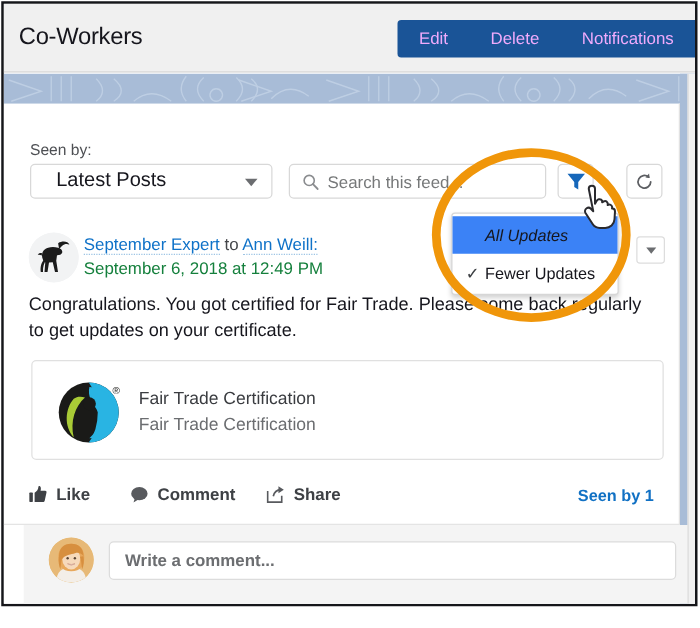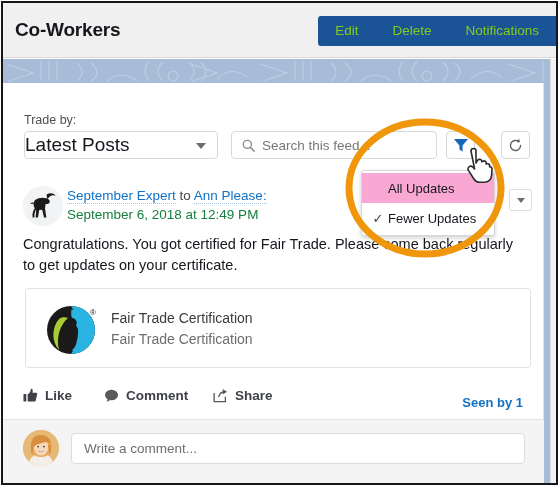--- a/index.html
+++ b/index.html
@@ -33,35 +33,35 @@
     position: absolute;
     left: 0; top: 0;
     width: 553px; height: 55px;
     background: #f0f0f0;
     border-bottom: 1px solid #d8d8d8;
   }
   .header-title {
     position: absolute;
     left: 12px; top: 16px;
     font-size: 19px;
-    font-weight: bold;
+    font-weight: normal;
     color: #16161d;
     letter-spacing: -0.2px;
   }
   .btn-group {
     position: absolute;
     right: 0px; top: 13px;
     height: 30px;
     background: #1a5497;
     border-radius: 3px 0 0 3px;
     display: flex;
     align-items: center;
   }
   .btn-group .gbtn {
-    color: #84cc16;
+    color: #f0abfc;
     font-size: 13.5px;
     padding: 0 17px;
     height: 30px;
     line-height: 30px;
     white-space: nowrap;
     cursor: pointer;
   }
 
   
   .banner {
@@ -109,22 +109,22 @@
     left: 21px; top: 128px;
     width: 194px; height: 28px;
     border: 1px solid #d8d8d8;
     border-radius: 4px;
     background: #ffffff;
     display: flex;
     align-items: center;
     cursor: pointer;
   }
   .select-value {
-    margin-left: 0;
-    font-size: 19px;
+    margin-left: 20px;
+    font-size: 16px;
     color: #16161d;
     text-align: center;
   }
   .select-caret {
     position: absolute;
     right: 11px; top: 11px;
     width: 0; height: 0;
     border-left: 5.5px solid transparent;
     border-right: 5.5px solid transparent;
     border-top: 6.5px solid #6b6d70;
@@ -182,21 +182,21 @@
   }
   .dd-item {
     height: 30px;
     display: flex;
     align-items: center;
     font-size: 13px;
     color: #16161d;
     cursor: pointer;
     padding-left: 6px;
   }
-  .dd-item.hover { background: #f9a8d4; }
+  .dd-item.hover { background: #3b82f6; font-style: italic; }
   .dd-check {
     width: 20px;
     font-size: 13px;
     color: #3e4145;
     flex: 0 0 20px;
     text-align: center;
   }
 
   
   .post-avatar {
@@ -298,39 +298,40 @@
     font-size: 13.5px;
     color: #3e4145;
     cursor: pointer;
   }
   .act .ai { margin-right: 7px; display: flex; align-items: center; color: #585a5e; }
   .act-like { left: 0px; }
   .act-comment { left: 81px; }
   .act-share { left: 190px; }
   .seen-by {
     position: absolute;
-    right: 0px; top: 7px;
+    right: 0px; top: 1px;
     font-size: 13px;
     color: #1171c4;
     cursor: pointer;
   }
   .divider {
     position: absolute;
     left: 0px; top: 416px;
     width: 541px;
     height: 1px;
     background: #e4e4e4;
   }
 
   
   .composer {
     position: absolute;
-    left: 0px; top: 417px;
+    left: 16px; top: 417px;
     width: 541px; height: 67px;
     background: #f4f4f4;
+    font-weight: bold;
   }
   .comment-avatar {
     position: absolute;
     left: 20px; top: 10px;
     width: 36px; height: 36px;
     border-radius: 50%;
     overflow: hidden;
     background: #e8b96e;
   }
   .comment-input {
@@ -412,21 +413,21 @@
           <path d="M506 5 L532 14 L508 22"></path>
           <path d="M540 2 L540 22 M548 2 L548 22"></path>
         </g>
       </svg>
     </div>
 
     <div class="page-bg-right"></div>
 
     <div class="content"></div>
 
-    <div class="sort-label">Trade by:</div>
+    <div class="sort-label">Seen by:</div>
     <div class="select-box">
       <span class="select-value">Latest Posts</span>
       <span class="select-caret"></span>
     </div>
 
     <div class="search-box">
       <span class="search-icon">
         <svg width="13" height="13" viewBox="0 0 16 16">
           <circle cx="6.6" cy="6.6" r="5" fill="none" stroke="#8a8c8f" stroke-width="1.6"></circle>
           <line x1="10.3" y1="10.3" x2="15" y2="15" stroke="#8a8c8f" stroke-width="1.8" stroke-linecap="round"></line>
@@ -465,21 +466,21 @@
         <g fill="#1b1b1b">
           <path d="M23.5 8.5 C27 6.5 31.5 7 32.5 9.8 C31 9 28.5 9 26.8 10.6 C25.6 11.7 24.8 12.6 24.3 13.3 Z"></path>
           <path d="M12.5 13.8 C15 11.6 19.5 11.2 23.5 12.2 C26 12.9 27.4 14.6 26.6 16.4 C26 17.8 24.2 18.2 22.6 18.1 L22 22.5 L23.4 31.5 L21 31.5 L19.2 23.8 L16.2 23.9 L15 31.5 L12.6 31.5 L13.2 24 C11.6 22.6 10.5 20.4 10.6 18 C10.7 16.3 11.4 14.8 12.5 13.8 Z"></path>
           <path d="M13.8 22.2 C12.3 24.3 11.2 27.5 11.4 31.5 L9.6 31.5 C9 27.2 10.3 23.6 12.4 21.4 Z"></path>
           <path d="M10.6 16.6 C9.2 16.2 7.8 16.8 7.2 17.8 C8.4 17.7 9.6 17.8 10.4 18.3 Z"></path>
         </g>
       </svg>
     </div>
 
     <div class="post-names">
-      <span class="lnk">September Expert</span><span> to </span><span class="lnk">Ann Please:</span>
+      <span class="lnk">September Expert</span><span> to </span><span class="lnk">Ann Weill:</span>
     </div>
     <div class="post-date">September 6, 2018 at 12:49 PM</div>
 
     <div class="post-menu-btn">
       <span class="post-menu-caret"></span>
     </div>
 
     <div class="post-body">Congratulations. You got certified for Fair Trade. Please come back regularly to get updates on your certificate.</div>
 
     <div class="attach-card">

